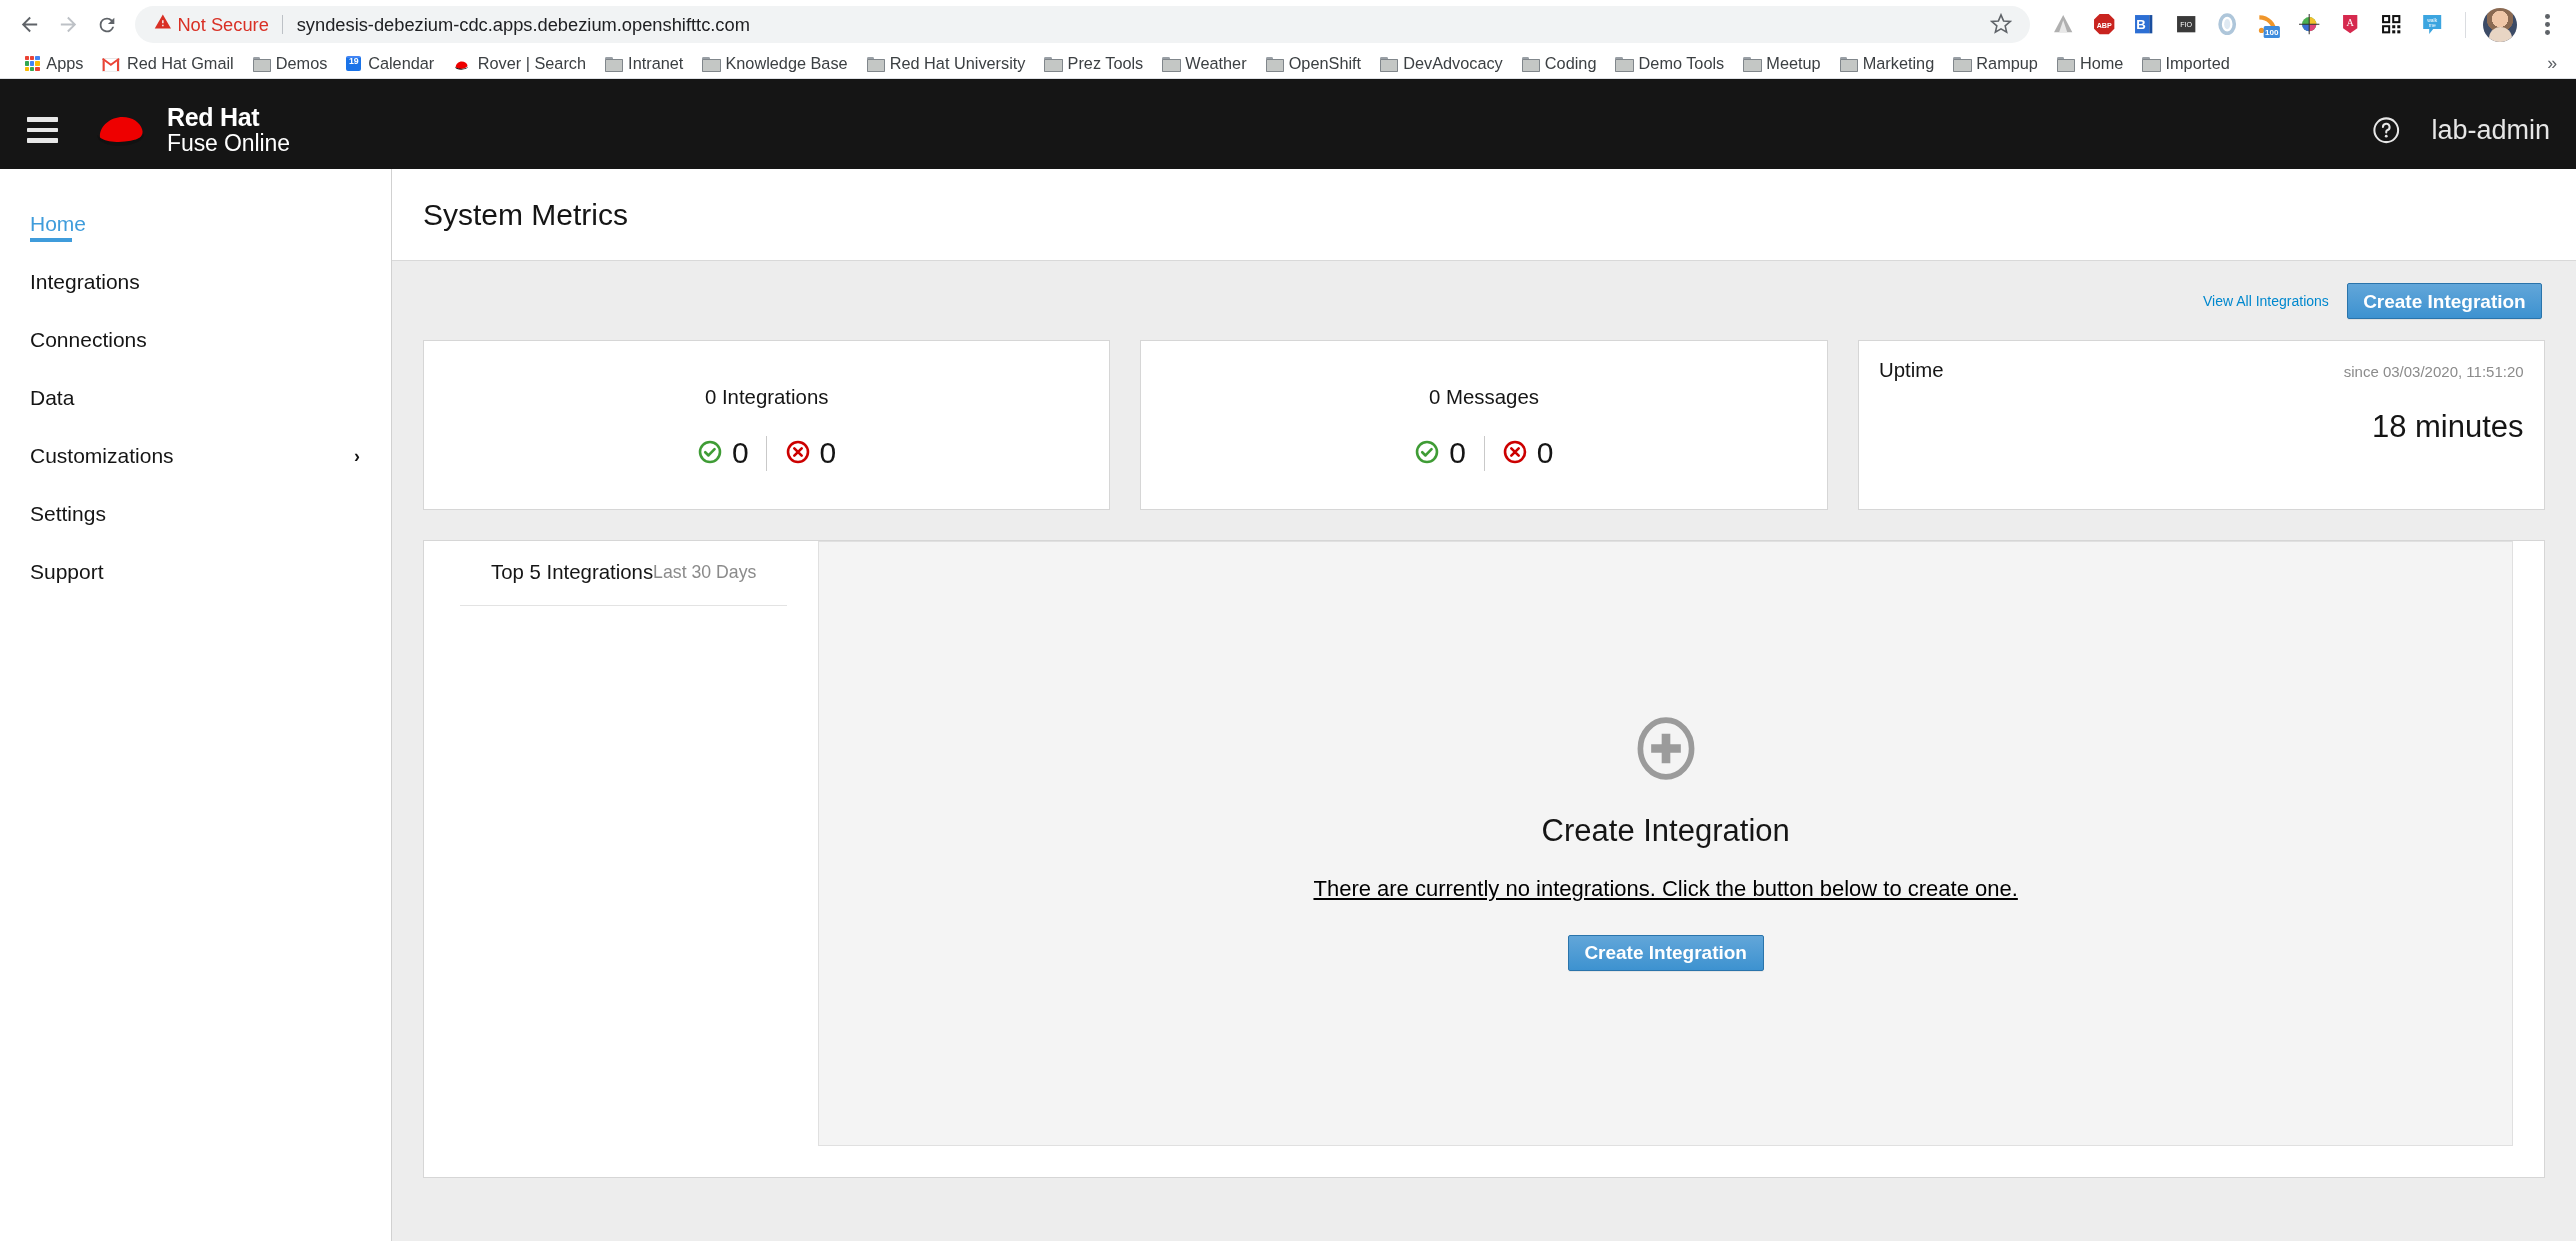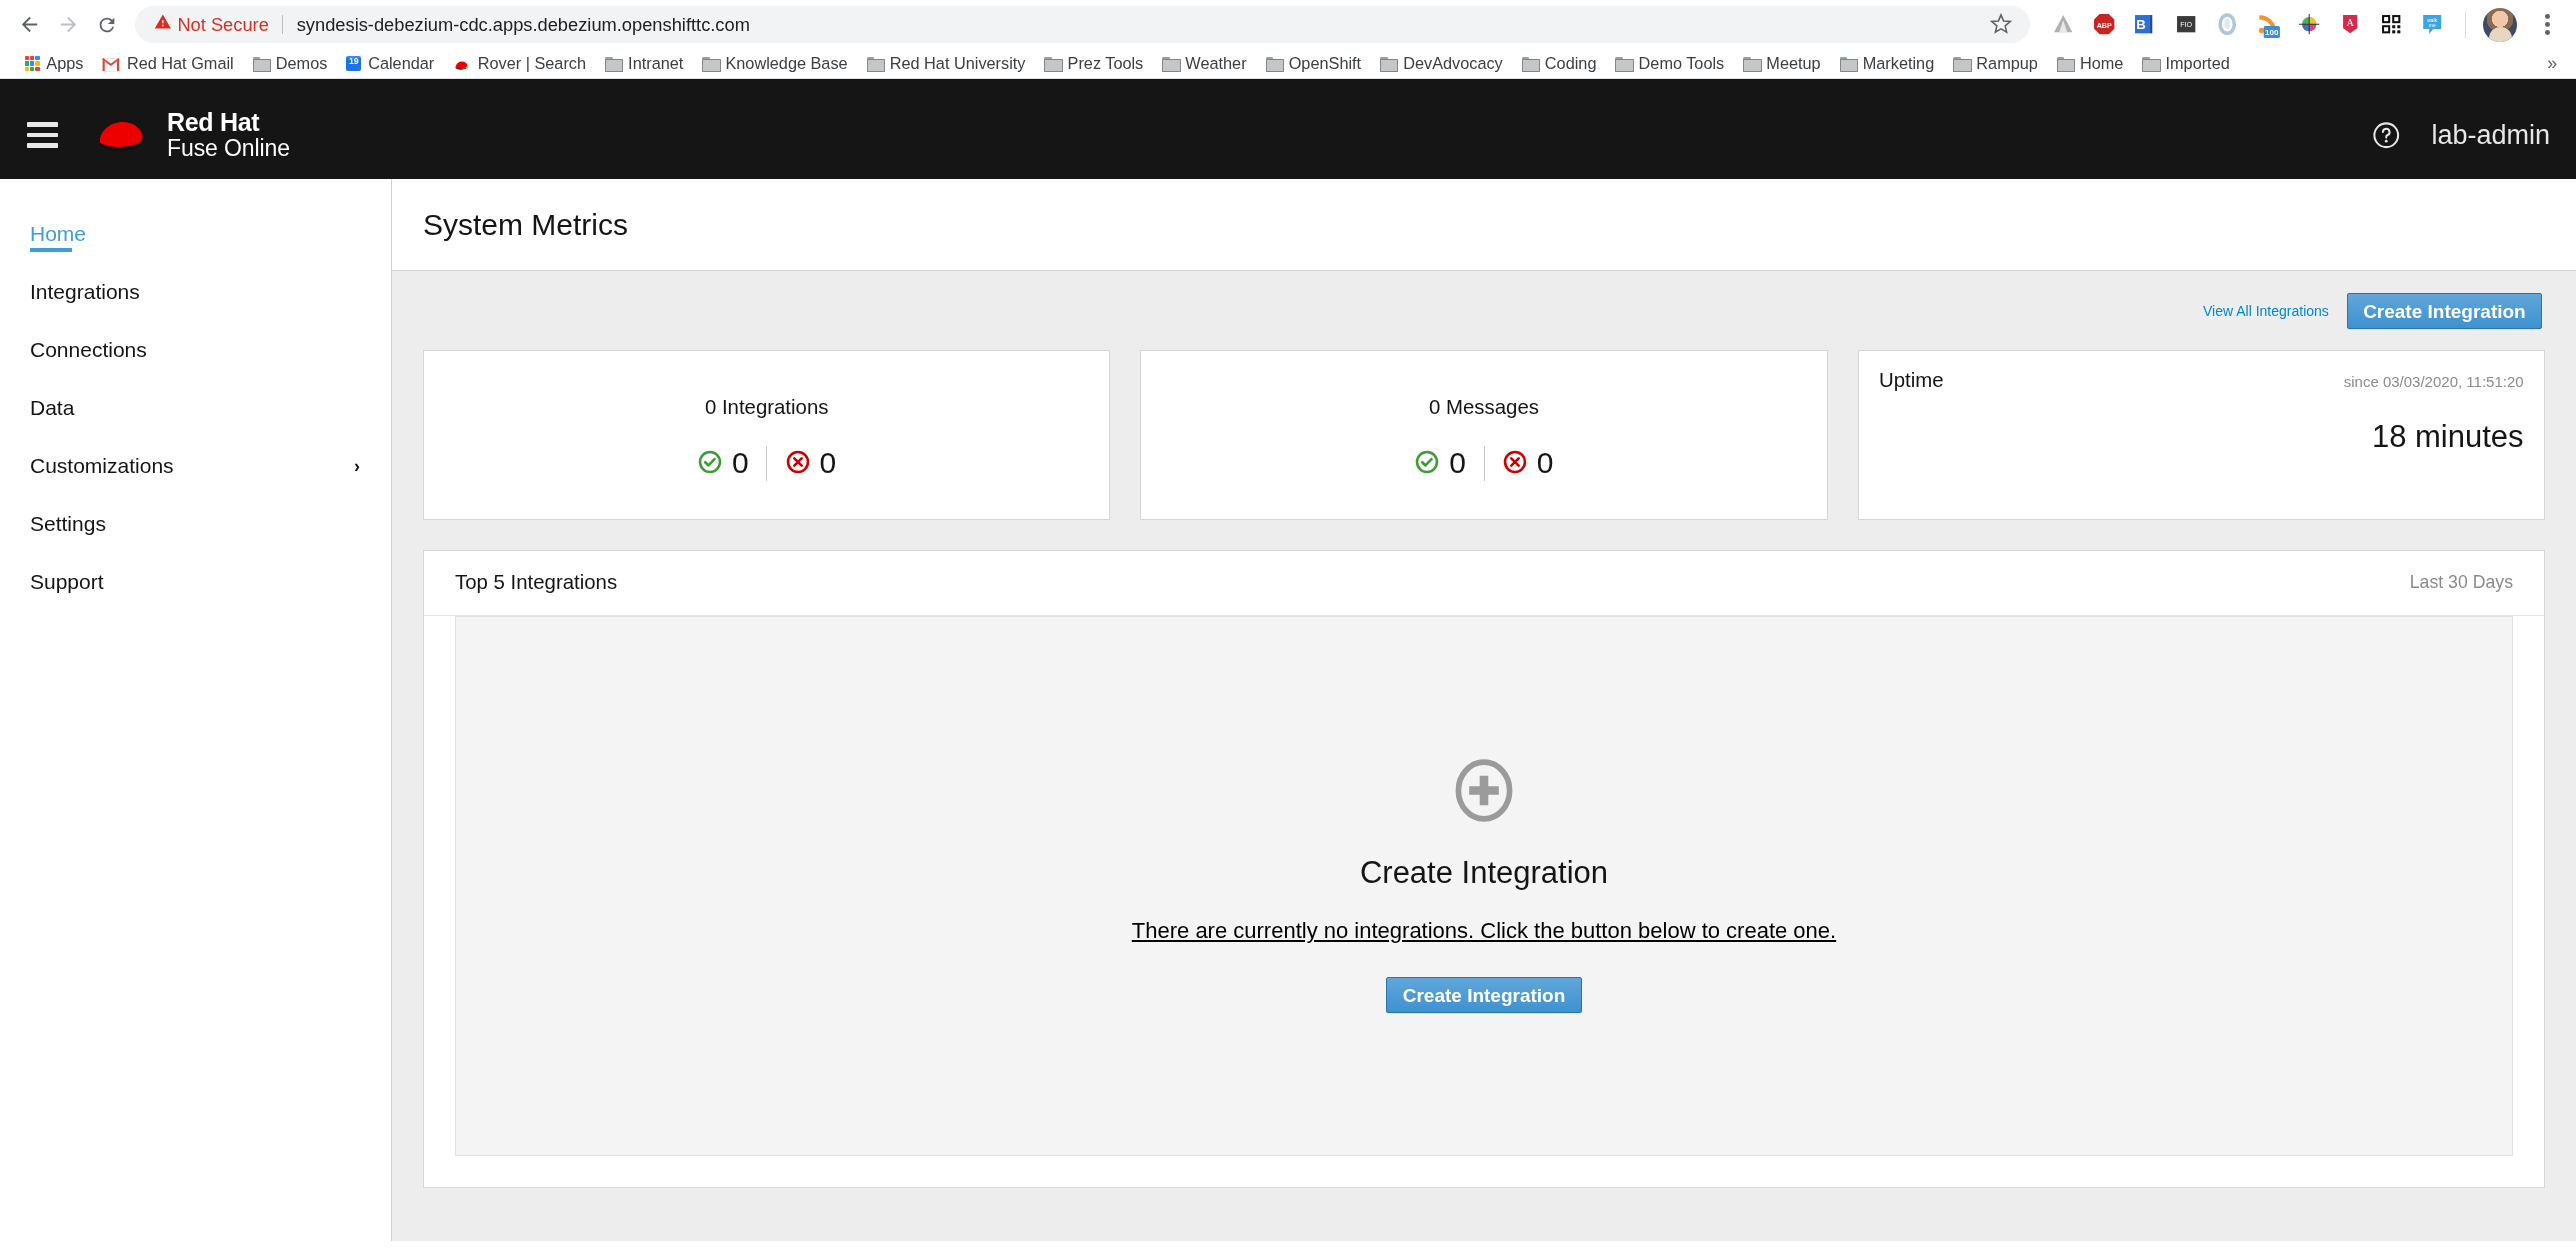--- a/index.html
+++ b/index.html
@@ -160,21 +160,21 @@
     margin-left: auto;
     font-size: 17.7px; color: #5f6368;
     padding: 0 9.5px;
     flex: 0 0 auto;
   }
 
   
   .app { width: 100%; height: 1162px; display: flex; flex-direction: column; }
 
   .app-header {
-    height: 100px;
+    height: 90px;
     background: #151515;
     display: flex;
     align-items: center;
     padding: 12px 26px 0 27px;
     flex: 0 0 auto;
     justify-content: space-between;
   }
   .hamburger {
     width: 38px; height: 38px;
     display: flex; flex-direction: column; justify-content: center; gap: 6.1px;
@@ -281,21 +281,21 @@
   .uptime-head { display: flex; align-items: baseline; justify-content: space-between; }
   .uptime-label { font-size: 20.4px; color: #151515; }
   .uptime-since { font-size: 15px; color: #8b8b8b; }
   .uptime-value { text-align: right; font-size: 31px; color: #151515; font-weight: 300; margin-top: 27px; }
 
   .panel {
     margin-top: 30px;
     background: #ffffff;
     border: 0.7px solid #d6d6d6;
     height: 638px;
-    display: flex; flex-direction: column;
+    display: flex; flex-direction: row; padding-left: 36px;
   }
   .panel-head {
     height: 65px;
     display: flex; align-items: center; justify-content: space-between;
     padding: 0 31px;
     border-bottom: 0.7px solid #e3e3e3;
     flex: 0 0 auto;
   }
   .panel-title { font-size: 20.4px; color: #151515; }
   .panel-meta { font-size: 17.7px; color: #8b8b8b; }

